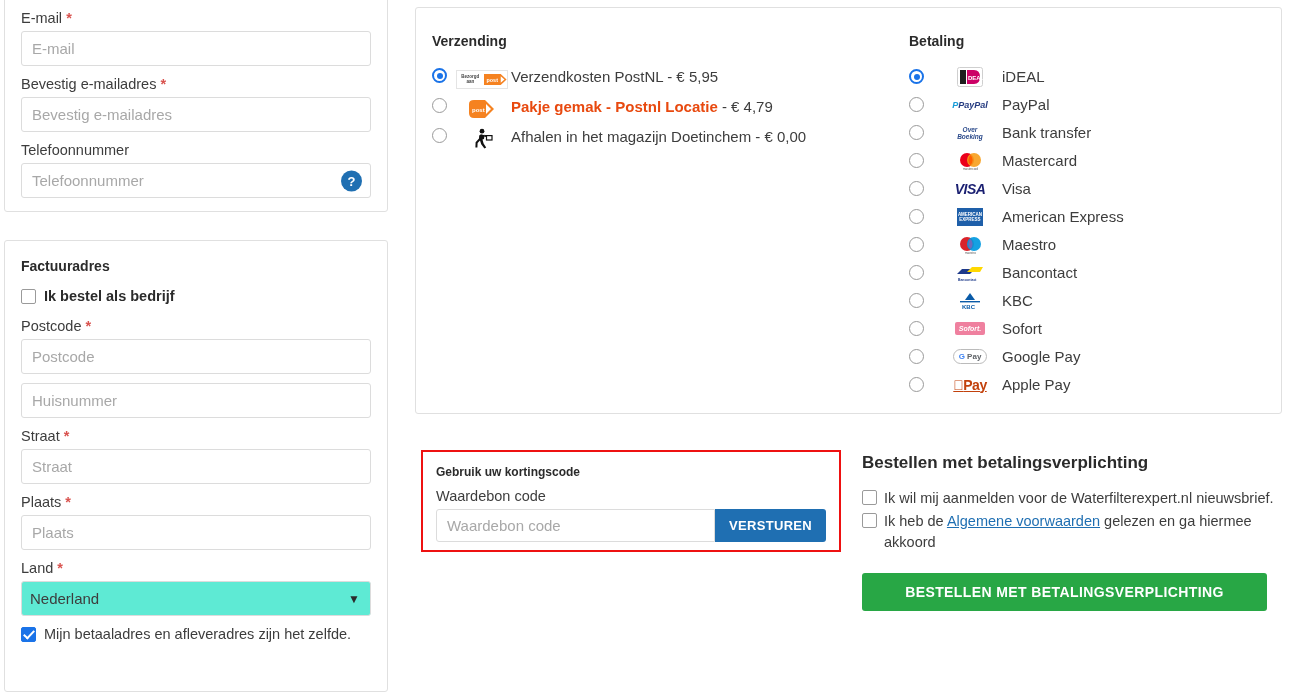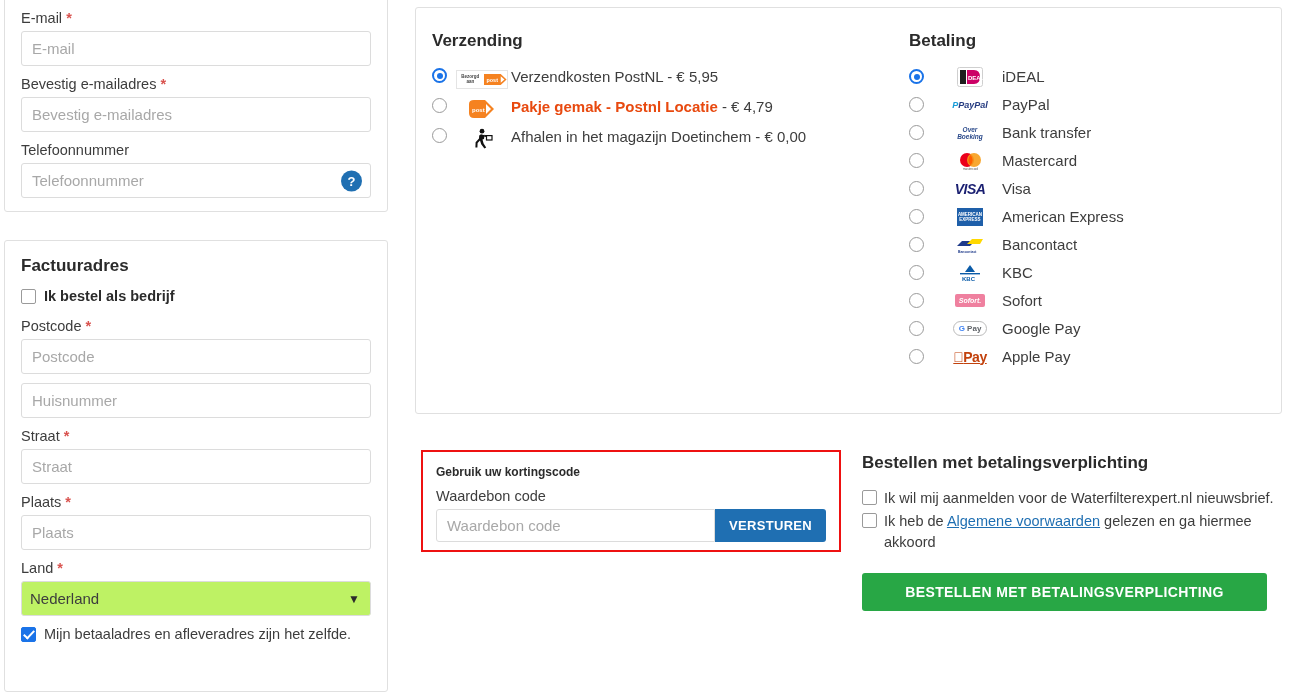--- a/index.html
+++ b/index.html
@@ -60,21 +60,21 @@
     background: #1f6fb2;
     color: #fff;
     font-size: 13px;
     font-weight: 700;
     display: flex; align-items: center; justify-content: center;
     cursor: pointer;
     line-height: 1;
   }
 
   .panel-title {
-    font-size: 17px;
+    font-size: 14px;
     font-weight: 700;
     color: #2b2b2b;
     margin: 0 0 10px;
     line-height: 22px;
   }
 
   
   .cb-row { display: flex; align-items: flex-start; gap: 8px; }
   .cb {
     appearance: none; -webkit-appearance: none;
@@ -105,21 +105,21 @@
 
   .select-input {
     width: 100%;
     height: 35px;
     border: 1px solid #dcdcdc;
     border-radius: 3px;
     padding: 0 8px;
     font-family: "Liberation Sans", sans-serif;
     font-size: 15px;
     color: #3d3d3d;
-    background: #bef264;
+    background: #5eead4;
     appearance: none; -webkit-appearance: none;
     outline: none;
   }
   .select-wrap { position: relative; }
   .select-caret {
     position: absolute; right: 11px; top: 50%;
     transform: translateY(-50%);
     pointer-events: none;
     color: #2b2b2b;
     font-size: 12px;
@@ -448,20 +448,32 @@
       </div>
 
       <div class="pay-row">
         <input type="radio" name="pay" class="radio" style="">
         <span class="pay-icon">
           <span class="logo-amex">AMERICAN EXPRESS</span>
         </span>
         <span class="pay-text">American Express</span>
       </div>
 
+      <div class="pay-row">
+        <input type="radio" name="pay" class="radio" style="">
+        <span class="pay-icon">
+          <svg width="30" height="20" viewBox="0 0 30 20">
+            <circle cx="12" cy="9" r="7" fill="#d9222a"></circle>
+            <circle cx="19" cy="9" r="7" fill="#0099df" fill-opacity="0.92"></circle>
+            <path d="M15.5 4 A7 7 0 0 1 15.5 14 A7 7 0 0 1 15.5 4" fill="#6c6bbd"></path>
+            <text x="10" y="19" font-family="Liberation Sans, sans-serif" font-size="3" fill="#555">maestro</text>
+          </svg>
+        </span>
+        <span class="pay-text">Maestro</span>
+      </div>
 
       <div class="pay-row">
         <input type="radio" name="pay" class="radio" style="">
         <span class="pay-icon">
           <svg width="32" height="20" viewBox="0 0 32 20">
             <path d="M3 11 L16 11 L21 6 L8 6 Z" fill="#1e3a8a"></path>
             <path d="M13 9 L26 9 L29 4 L18 4 Z" fill="#ffd800"></path>
             <text x="4" y="18" font-family="Liberation Sans, sans-serif" font-size="3.4" font-weight="bold" fill="#1e3a8a">Bancontact</text>
           </svg>
         </span>

